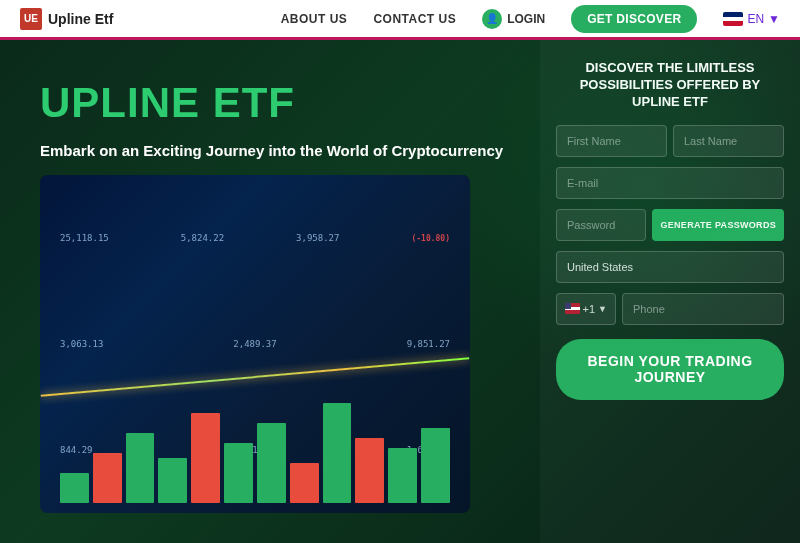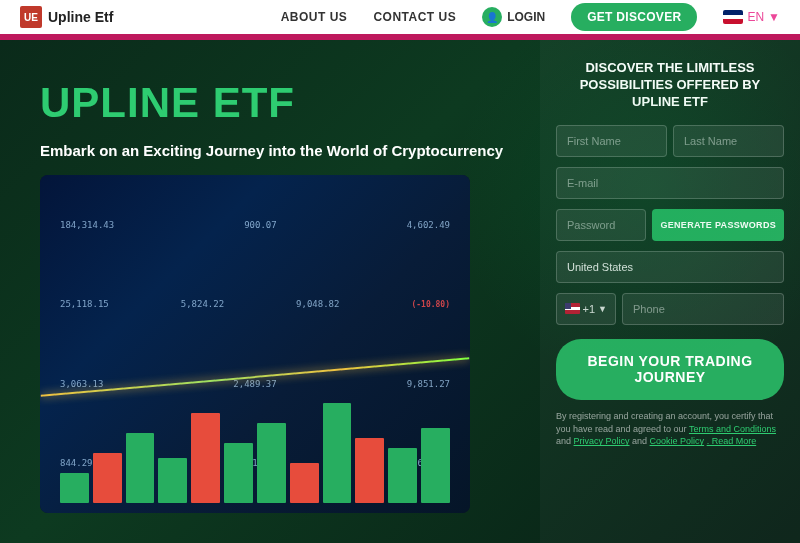--- a/index.html
+++ b/index.html
@@ -12,21 +12,21 @@
     }
 
     
     .navbar {
       display: flex;
       align-items: center;
       justify-content: space-between;
       background: #fff;
       padding: 0 20px;
       height: 40px;
-      border-bottom: 6px solid #be185d;
+      border-bottom: 3px solid #be185d;
     }
     .nav-logo {
       display: flex;
       align-items: center;
       gap: 6px;
     }
     .logo-box {
       background: #c0392b;
       color: #fff;
       font-size: 10px;
@@ -85,21 +85,21 @@
       font-size: 12px;
       font-weight: bold;
       cursor: pointer;
       letter-spacing: 0.3px;
     }
     .nav-lang {
       display: flex;
       align-items: center;
       gap: 4px;
       font-size: 12px;
-      color: #ec4899;
+      color: #6d28d9;
       cursor: pointer;
     }
     .flag-icon {
       width: 20px;
       height: 14px;
       background: linear-gradient(180deg, #012169 33%, #fff 33%, #fff 66%, #c8102e 66%);
       border-radius: 2px;
       display: inline-block;
     }
 
@@ -364,28 +364,23 @@
 
 <div class="hero">
   <div class="hero-left">
     <h1 class="hero-title">UPLINE ETF</h1>
     <p class="hero-subtitle">Embark on an Exciting Journey into the World of Cryptocurrency</p>
     <div class="hero-image">
       <div class="chart-bg">
 
         <div class="chart-numbers">
           <div class="chart-num-row">
-            <span class="chart-num">184,314.43</span>
-            <span class="chart-num">900.07</span>
-            <span class="chart-num">4,602.49</span>
-          </div>
-          <div class="chart-num-row">
             <span class="chart-num">25,118.15</span>
             <span class="chart-num">5,824.22</span>
-            <span class="chart-num">9,048.82</span>
+            <span class="chart-num">3,958.27</span>
             <span class="chart-num-red">(-10.80)</span>
           </div>
           <div class="chart-num-row">
             <span class="chart-num">3,063.13</span>
             <span class="chart-num">2,489.37</span>
             <span class="chart-num">9,851.27</span>
           </div>
           <div class="chart-num-row">
             <span class="chart-num">844.29</span>
             <span class="chart-num">19,951.52</span>
@@ -436,23 +431,14 @@
       <div class="phone-code">
         <span class="flag-small"></span>
         <span>+1</span>
         <span style="font-size:9px;">▼</span>
       </div>
       <input class="form-input" type="tel" placeholder="Phone" style="">
     </div>
 
     <button class="btn-begin">BEGIN YOUR TRADING JOURNEY</button>
 
-    <div class="form-disclaimer">
-      <span>By registering and creating an account, you certify that you have read and agreed to our </span>
-      <a>Terms and Conditions</a>
-      <span> and </span>
-      <a>Privacy Policy</a>
-      <span> and </span>
-      <a>Cookie Policy</a>
-      <a>. Read More</a>
-    </div>
   </div>
 </div>
 
 </body></html>

